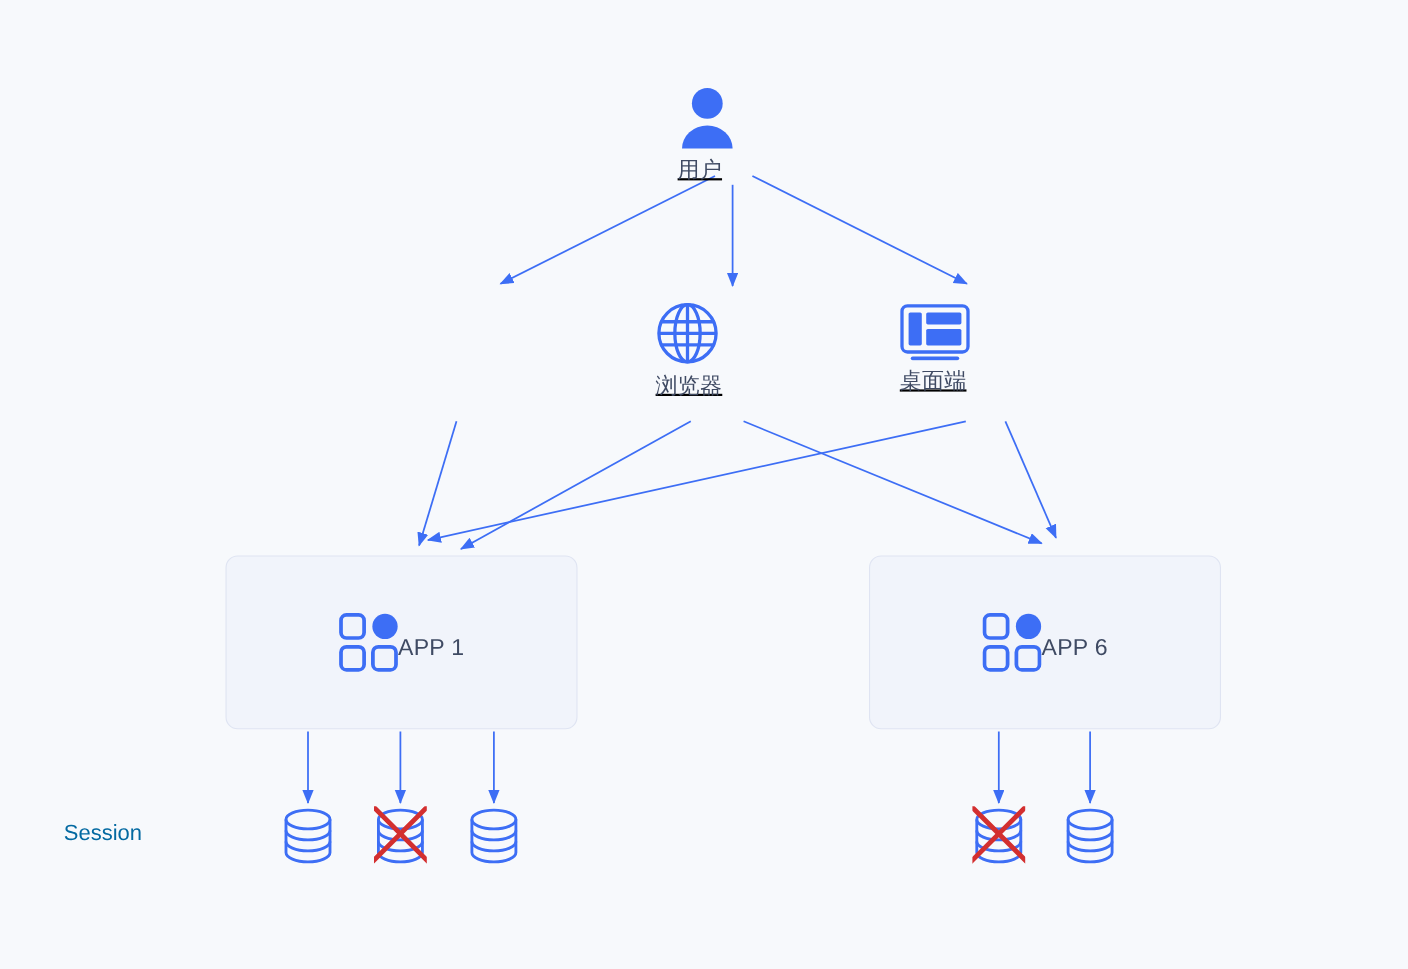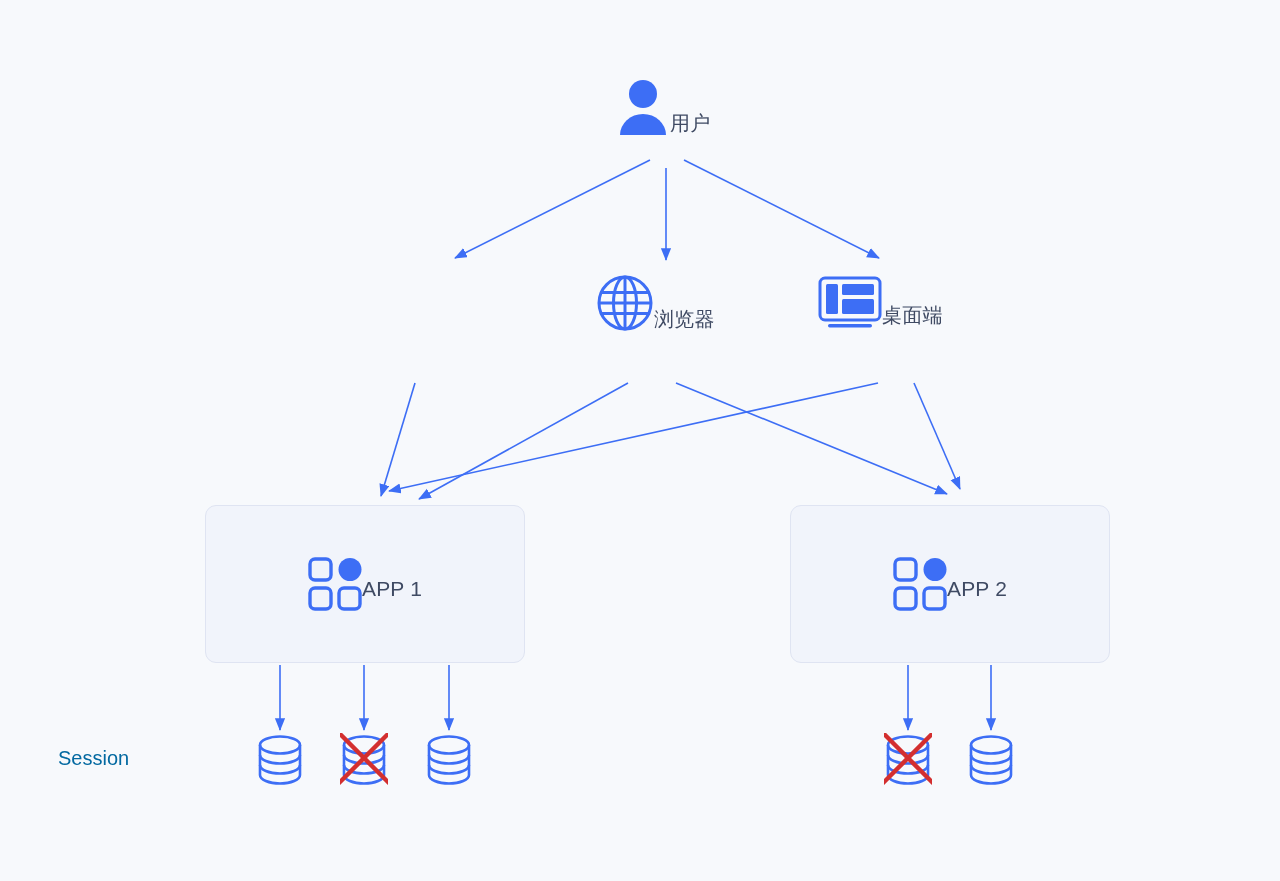--- a/index.html
+++ b/index.html
@@ -23,23 +23,24 @@
     position: absolute;
     left: 0;
     top: 0;
     width: 1280px;
     height: 881px;
     pointer-events: none;
   }
   .node {
     position: absolute;
     display: flex;
-    flex-direction: row;
-    align-items: flex-end;
+    flex-direction: column;
+    align-items: flex-start;
     justify-content: flex-start;
+    text-decoration: underline;
   }
   .node-label {
     color: #3f4a63;
     font-size: 20px;
     line-height: 26px;
     white-space: nowrap;
     margin-top: 6px;
     letter-spacing: 0.2px;
   }
   .app-card {
@@ -159,21 +160,21 @@
 
   <div class="app-card" style="left:790px; top:505px; width:320px; height:158px;">
     <span class="icon-wrap">
       <svg width="54" height="54" viewBox="0 0 54 54" xmlns="http://www.w3.org/2000/svg">
         <rect x="2" y="2" width="21" height="21" rx="5" ry="5" fill="none" stroke="#3d6ef5" stroke-width="3.4"></rect>
         <circle cx="42" cy="12.5" r="11.5" fill="#3d6ef5"></circle>
         <rect x="2" y="31" width="21" height="21" rx="5" ry="5" fill="none" stroke="#3d6ef5" stroke-width="3.4"></rect>
         <rect x="31" y="31" width="21" height="21" rx="5" ry="5" fill="none" stroke="#3d6ef5" stroke-width="3.4"></rect>
       </svg>
     </span>
-    <span class="node-label">APP 2</span>
+    <span class="node-label">APP 6</span>
   </div>
 
   <div class="session-label" style="left:58px; top:747px;">Session</div>
 
   <div class="db" style="left:256px; top:733px;">
     <svg width="48" height="54" viewBox="0 0 48 54" xmlns="http://www.w3.org/2000/svg">
       <g fill="none" stroke="#3d6ef5" stroke-width="2.6">
         <ellipse cx="24" cy="12" rx="20" ry="8.5"></ellipse>
         <path d="M4 12 L4 42 A20 8.5 0 0 0 44 42 L44 12"></path>
         <path d="M4 22 A20 8.5 0 0 0 44 22"></path>

